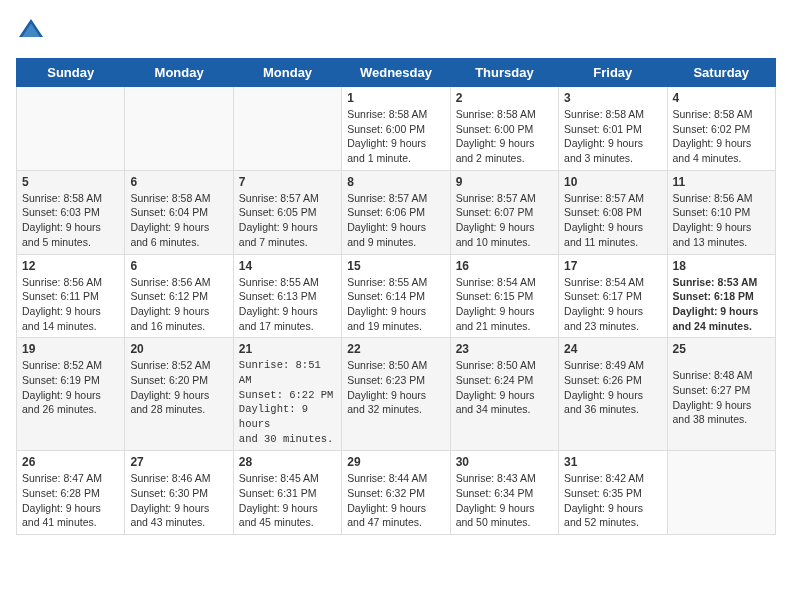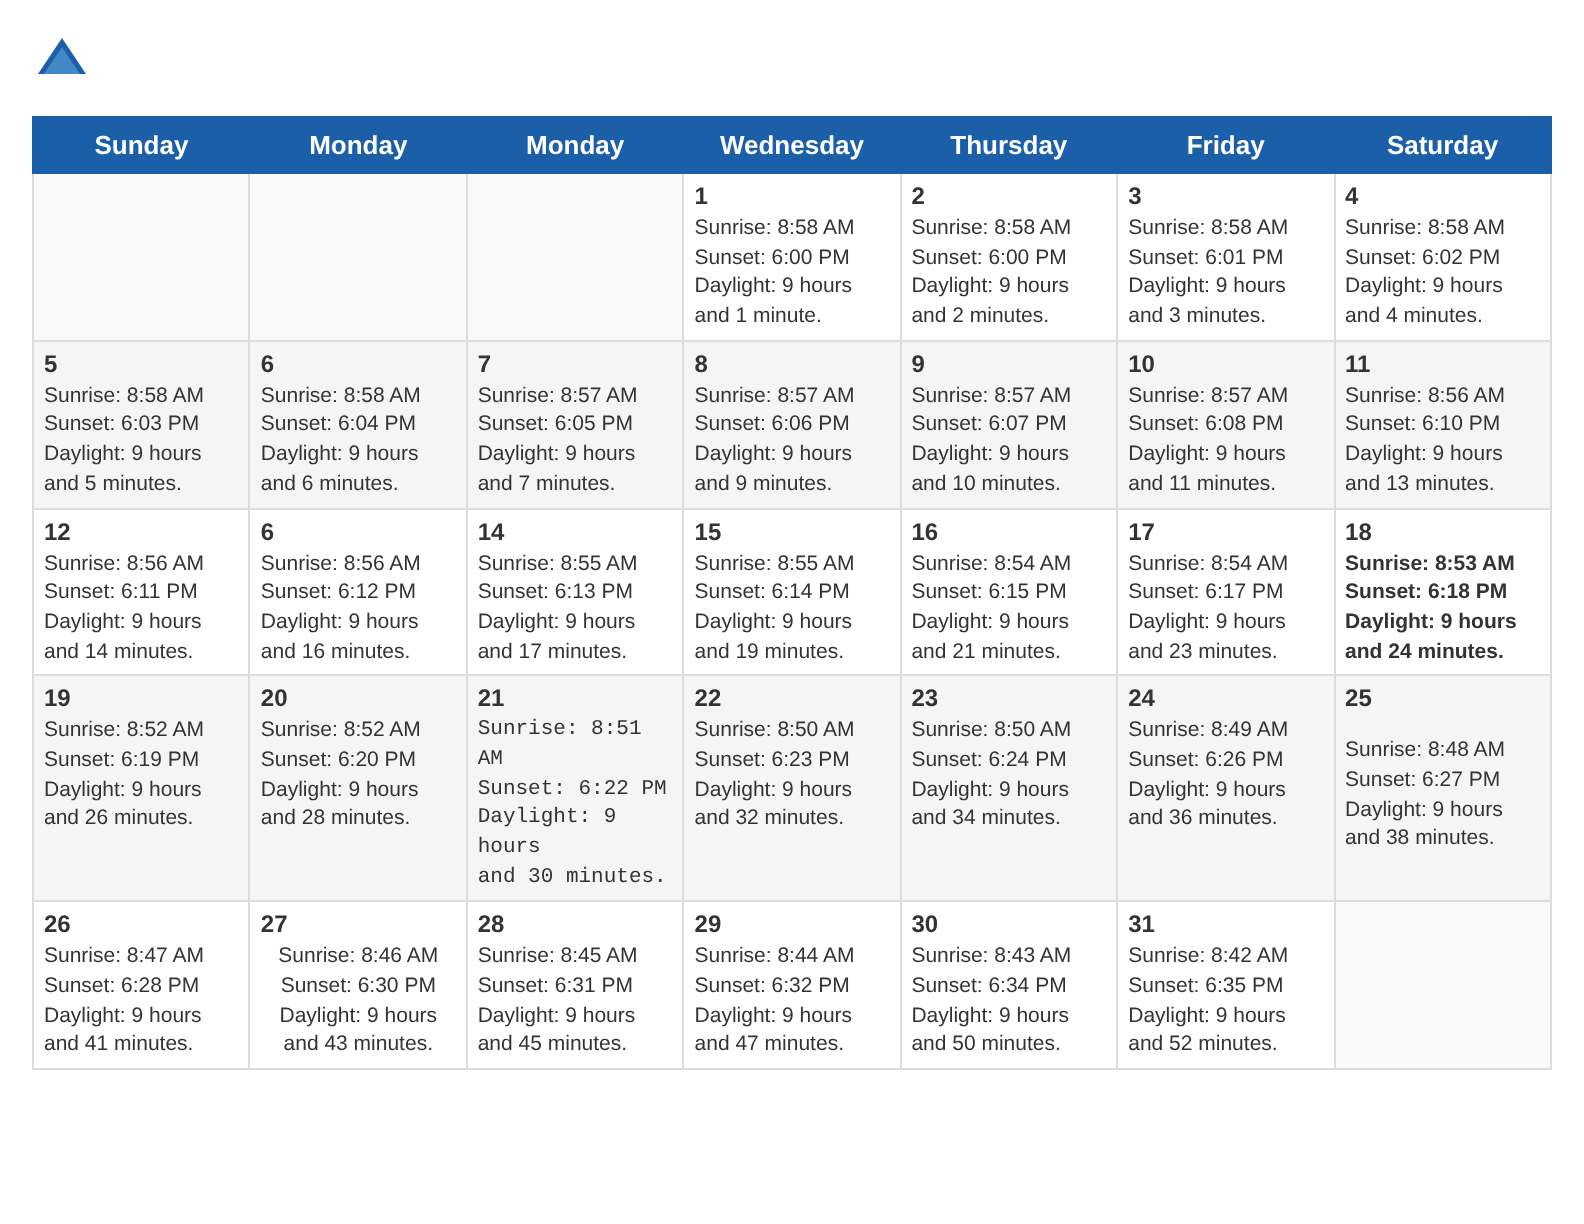--- a/index.html
+++ b/index.html
@@ -317,21 +317,21 @@
       <tr>
         <td>
           <span class="day-number">26</span>
           <div class="day-info" style="white-space: pre-line;">Sunrise: 8:47 AM
 Sunset: 6:28 PM
 Daylight: 9 hours
 and 41 minutes.</div>
         </td>
         <td>
           <span class="day-number">27</span>
-          <div class="day-info" style="white-space: pre-line; text-align: center;">Sunrise: 8:46 AM
+          <div class="day-info" style="white-space: pre-line;">Sunrise: 8:46 AM
 Sunset: 6:30 PM
 Daylight: 9 hours
 and 43 minutes.</div>
         </td>
         <td>
           <span class="day-number">28</span>
           <div class="day-info" style="white-space: pre-line;">Sunrise: 8:45 AM
 Sunset: 6:31 PM
 Daylight: 9 hours
 and 45 minutes.</div>

